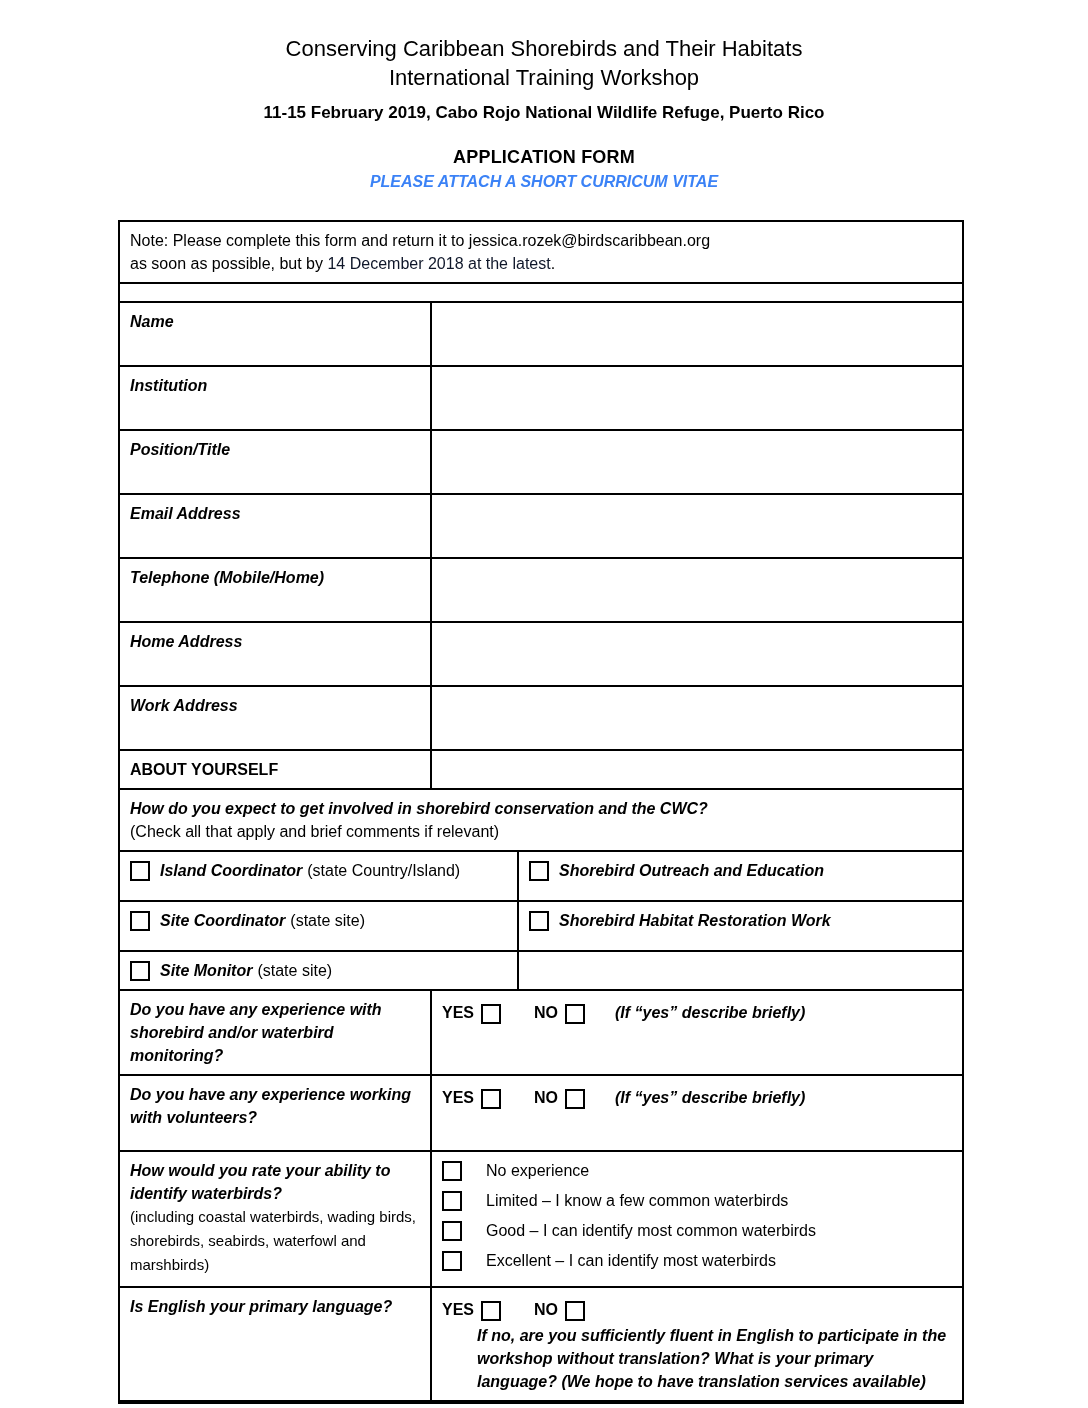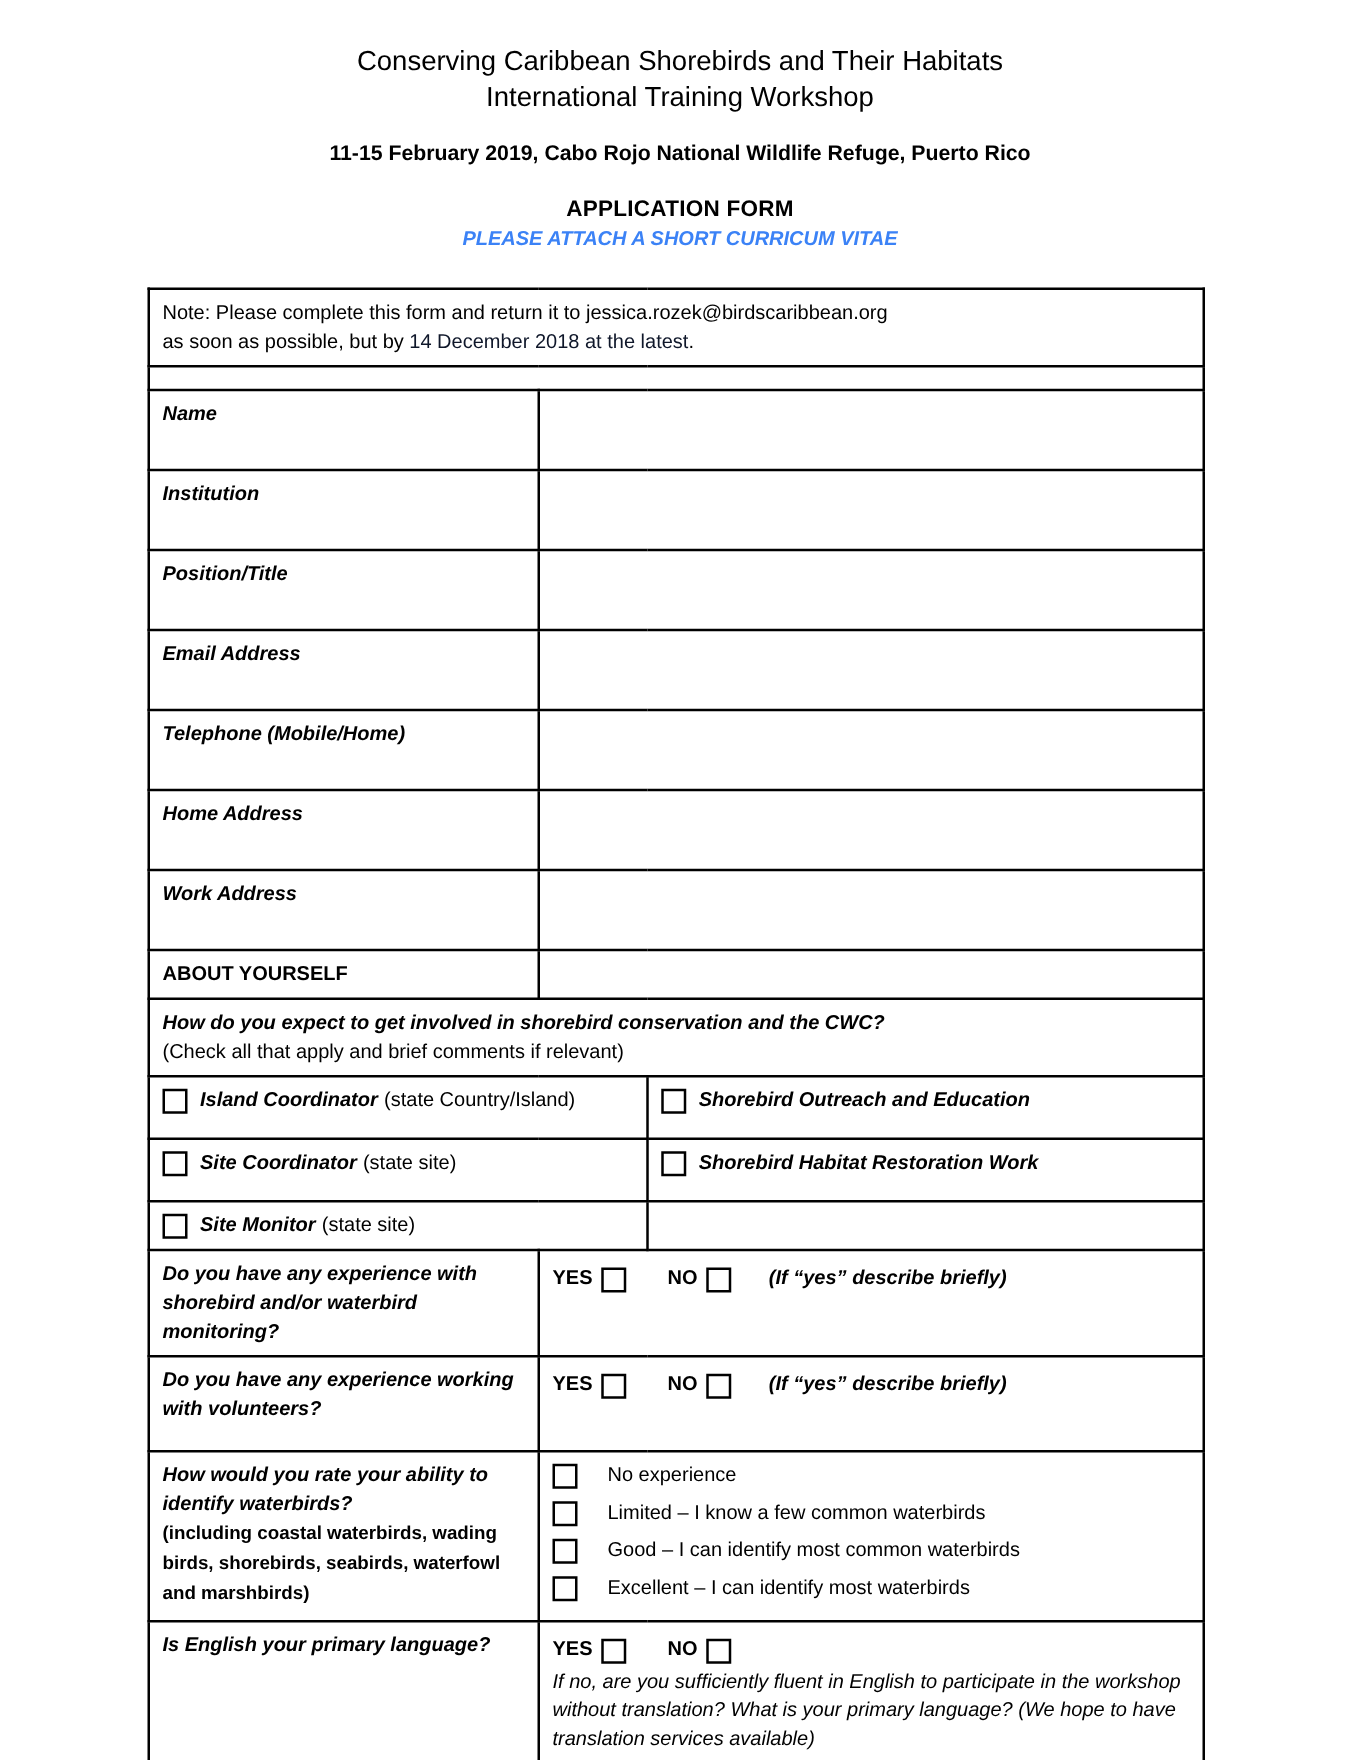--- a/index.html
+++ b/index.html
@@ -6,21 +6,21 @@
   html, body { margin: 0; padding: 0; }
   body {
     width: 1088px; height: 1408px;
     background: #ffffff;
     color: #000000;
     font-family: "Liberation Sans", sans-serif;
     overflow: hidden;
   }
   .header { text-align: center; padding-top: 34px; }
   .title { font-size: 22px; line-height: 29px; font-weight: normal; }
-  .date-line { font-size: 17px; font-weight: bold; margin-top: 21px; }
+  .date-line { font-size: 17px; font-weight: bold; margin-top: 11px; }
   .form-title { font-size: 18px; font-weight: bold; margin-top: 24px; letter-spacing: 0.2px; }
   .cv-notice { font-size: 16px; font-weight: bold; font-style: italic; color: #3b82f6; margin-top: 5px; }
 
   table.form-table {
     border-collapse: collapse;
     table-layout: fixed;
     width: 844px;
     margin: 29px 0 0 118px;
   }
   .form-table td {
@@ -57,34 +57,34 @@
     border: 2px solid #000000;
     background: #ffffff;
     flex-shrink: 0;
   }
 
   .q-cell { font-weight: bold; font-style: italic; line-height: 24px; padding-right: 40px; }
   .q-cell-exp1 { height: 77px; }
   .q-cell-exp2 { height: 76px; }
   .q-cell-ability { height: 118px; padding-right: 14px; }
   .q-cell-lang { height: 113px; padding-right: 60px; }
-  .q-detail { font-weight: bold; font-style: normal; font-size: 15px; line-height: 24px; }
+  .q-detail { font-weight: normal; font-style: normal; font-size: 15px; line-height: 24px; }
 
   .yn-line { display: flex; align-items: flex-end; height: 26px; }
   .yn-label { font-weight: bold; font-style: normal; }
   .yn-label-no { margin-left: 33px; }
   .yn-line .checkbox { margin-left: 7px; }
   .yn-hint { font-weight: bold; font-style: italic; margin-left: 30px; white-space: nowrap; }
 
   .ability-cell { padding-left: 48px; padding-top: 8px; }
   .ability-opt { display: flex; align-items: center; margin-bottom: 7px; }
   .ability-opt-label { margin-left: 24px; white-space: nowrap; }
 
   .lang-cell { padding-left: 12px; }
-  .followup { font-weight: normal; font-style: italic; line-height: 23px; margin-top: 3px; }
+  .followup { font-weight: bold; font-style: italic; line-height: 23px; margin-top: 3px; margin-left: 35px; }
 
   .red { color: #0f172a; }
 </style>
 </head>
 <body>
 
 <div class="page">
 
   <div class="header">
     <div class="title">

